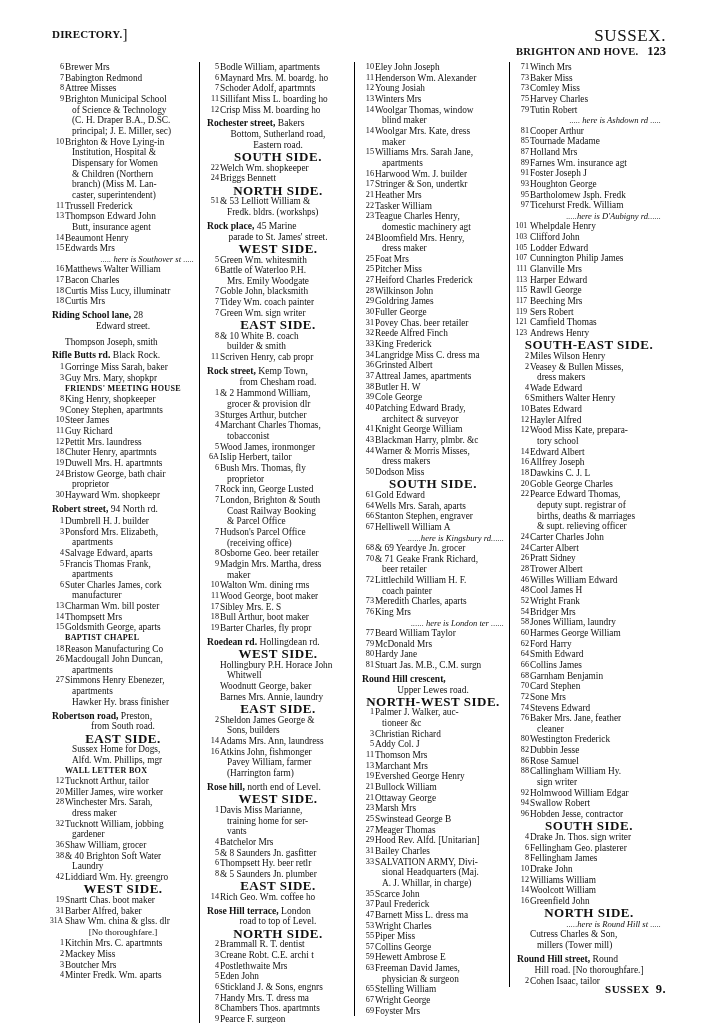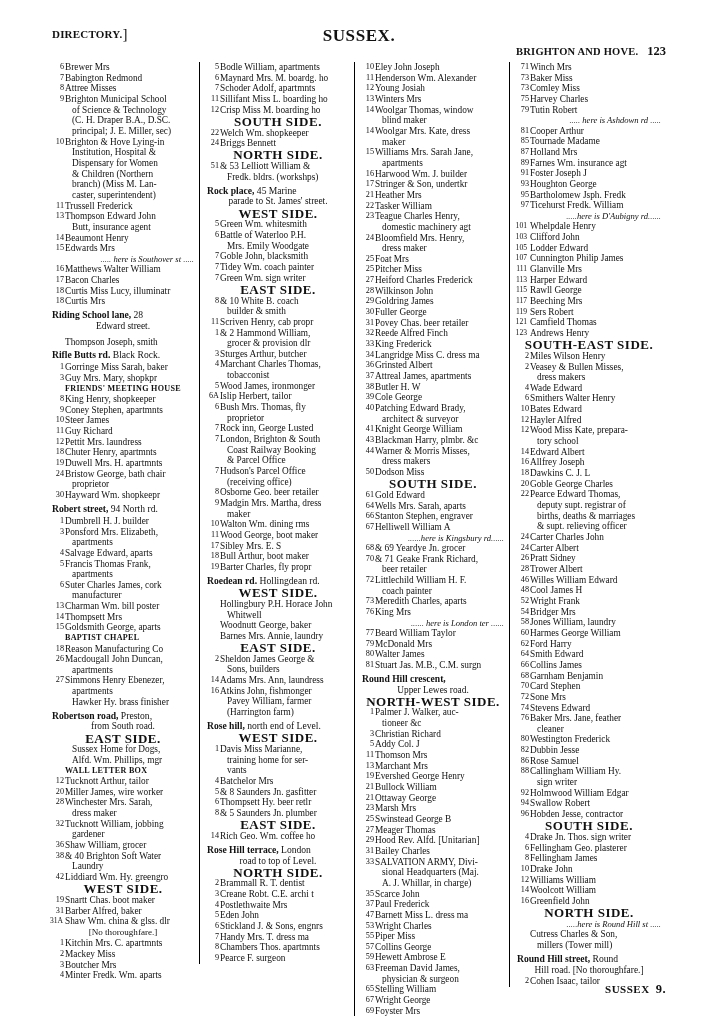--- a/index.html
+++ b/index.html
@@ -44,23 +44,23 @@
   .rh-bracket {
     font-weight: normal;
     font-size: 15px;
     line-height: 10px;
     vertical-align: -1px;
   }
   .rh-center {
     position: absolute;
     left: 0; right: 0;
     top: -2px;
-    text-align: center;
+    text-align: right;
     font-size: 17px;
-    font-weight: bold;
+    font-weight: normal;
     letter-spacing: 0.6px;
   }
   .rh-right {
     position: absolute;
     right: 0;
     top: 16px;
     font-weight: bold;
     font-variant: small-caps;
     font-size: 10.5px;
     letter-spacing: 0.2px;
@@ -289,38 +289,40 @@
         <div class="entry"><span class="num">2</span><span>Mackey Miss</span></div>
         <div class="entry"><span class="num">3</span><span>Boutcher Mrs</span></div>
         <div class="entry"><span class="num">4</span><span>Minter Fredk. Wm. aparts</span></div>
       </div>
       <div class="col c2">
         <div class="entry"><span class="num">5</span><span>Bodle William, apartments</span></div>
         <div class="entry"><span class="num">6</span><span>Maynard Mrs. M. boardg. ho</span></div>
         <div class="entry"><span class="num">7</span><span>Schoder Adolf, apartmnts</span></div>
         <div class="entry"><span class="num">11</span><span>Sillifant Miss L. boarding ho</span></div>
         <div class="entry"><span class="num">12</span><span>Crisp Miss M. boarding ho</span></div>
+        <div class="street"><span>Rochester street,</span><span class="sub"> Bakers</span><span class="street-center">Bottom, Sutherland road,</span><span class="street-center">Eastern road.</span></div>
         <div class="side">SOUTH SIDE.</div>
         <div class="entry"><span class="num">22</span><span>Welch Wm. shopkeeper</span></div>
         <div class="entry"><span class="num">24</span><span>Briggs Bennett</span></div>
         <div class="side">NORTH SIDE.</div>
         <div class="entry"><span class="num">51</span><span>&amp; 53 Lelliott William &amp;</span></div>
         <div class="entry cont"><span>Fredk. bldrs. (workshps)</span></div>
         <div class="street"><span>Rock place,</span><span class="sub"> 45 Marine</span><span class="street-center">parade to St. James' street.</span></div>
         <div class="side">WEST SIDE.</div>
         <div class="entry"><span class="num">5</span><span>Green Wm. whitesmith</span></div>
         <div class="entry"><span class="num">6</span><span>Battle of Waterloo P.H.</span></div>
         <div class="entry cont"><span>Mrs. Emily Woodgate</span></div>
         <div class="entry"><span class="num">7</span><span>Goble John, blacksmith</span></div>
         <div class="entry"><span class="num">7</span><span>Tidey Wm. coach painter</span></div>
         <div class="entry"><span class="num">7</span><span>Green Wm. sign writer</span></div>
         <div class="side">EAST SIDE.</div>
         <div class="entry"><span class="num">8</span><span>&amp; 10 White B. coach</span></div>
         <div class="entry cont"><span>builder &amp; smith</span></div>
         <div class="entry"><span class="num">11</span><span>Scriven Henry, cab propr</span></div>
+        <div class="street"><span>Rock street,</span><span class="sub"> Kemp Town,</span><span class="street-center">from Chesham road.</span></div>
         <div class="entry"><span class="num">1</span><span>&amp; 2 Hammond William,</span></div>
         <div class="entry cont"><span>grocer &amp; provision dlr</span></div>
         <div class="entry"><span class="num">3</span><span>Sturges Arthur, butcher</span></div>
         <div class="entry"><span class="num">4</span><span>Marchant Charles Thomas,</span></div>
         <div class="entry cont"><span>tobacconist</span></div>
         <div class="entry"><span class="num">5</span><span>Wood James, ironmonger</span></div>
         <div class="entry"><span class="num">6A</span><span>Islip Herbert, tailor</span></div>
         <div class="entry"><span class="num">6</span><span>Bush Mrs. Thomas, fly</span></div>
         <div class="entry cont"><span>proprietor</span></div>
         <div class="entry"><span class="num">7</span><span>Rock inn, George Lusted</span></div>
@@ -421,21 +423,21 @@
         <div class="entry"><span class="num">68</span><span>&amp; 69 Yeardye Jn. grocer</span></div>
         <div class="entry"><span class="num">70</span><span>&amp; 71 Geake Frank Richard,</span></div>
         <div class="entry cont"><span>beer retailer</span></div>
         <div class="entry"><span class="num">72</span><span>Littlechild William H. F.</span></div>
         <div class="entry cont"><span>coach painter</span></div>
         <div class="entry"><span class="num">73</span><span>Meredith Charles, aparts</span></div>
         <div class="entry"><span class="num">76</span><span>King Mrs</span></div>
         <div class="hereis">......  here is London ter  ......</div>
         <div class="entry"><span class="num">77</span><span>Beard William Taylor</span></div>
         <div class="entry"><span class="num">79</span><span>McDonald Mrs</span></div>
-        <div class="entry"><span class="num">80</span><span>Walter James</span></div>
+        <div class="entry"><span class="num">80</span><span>Hardy Jane</span></div>
         <div class="entry"><span class="num">81</span><span>Stuart Jas. M.B., C.M. surgn</span></div>
         <div class="street"><span>Round Hill crescent,</span><span class="street-center">Upper Lewes road.</span></div>
         <div class="side">NORTH-WEST SIDE.</div>
         <div class="entry"><span class="num">1</span><span>Palmer J. Walker, auc-</span></div>
         <div class="entry cont"><span>tioneer &amp;c</span></div>
         <div class="entry"><span class="num">3</span><span>Christian Richard</span></div>
         <div class="entry"><span class="num">5</span><span>Addy Col. J</span></div>
         <div class="entry"><span class="num">11</span><span>Thomson Mrs</span></div>
         <div class="entry"><span class="num">13</span><span>Marchant Mrs</span></div>
         <div class="entry"><span class="num">19</span><span>Evershed George Henry</span></div>

